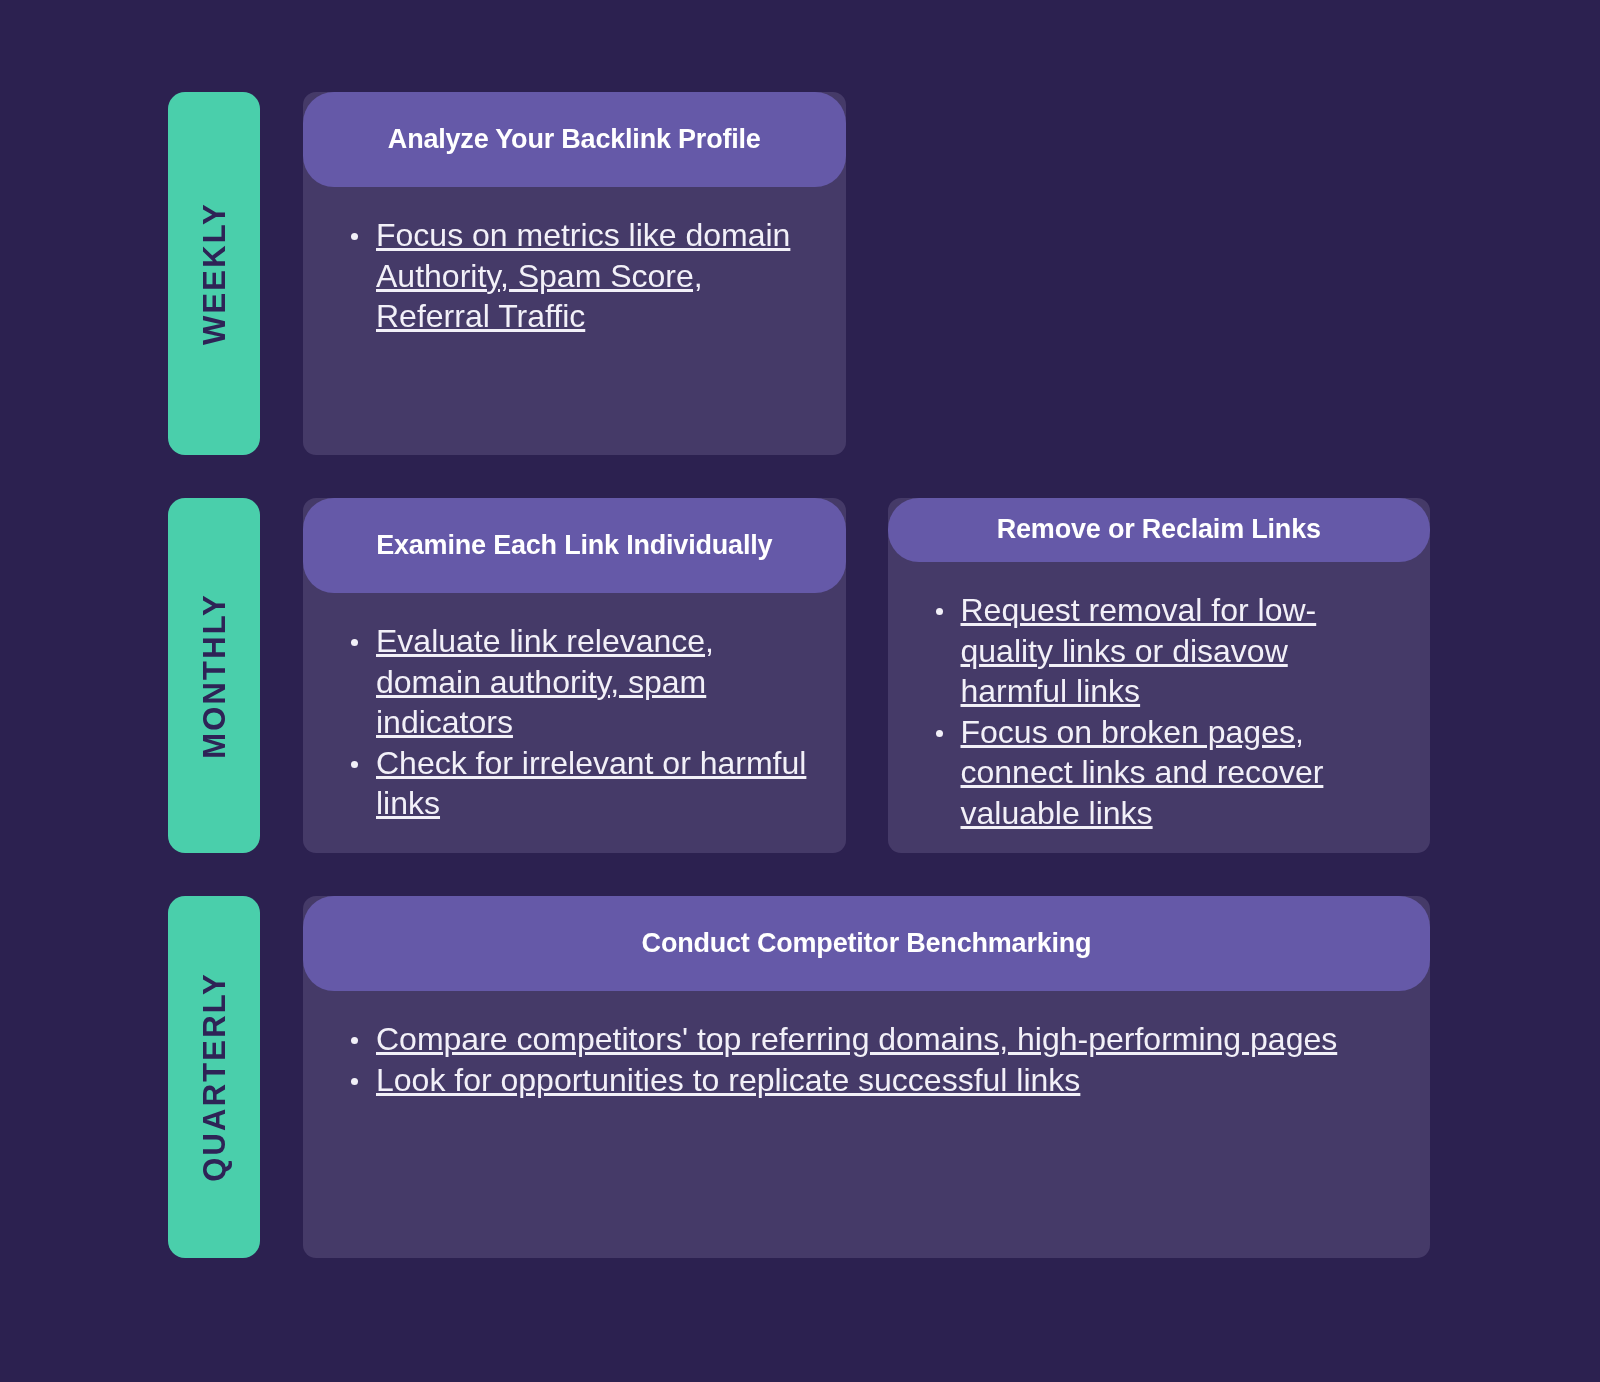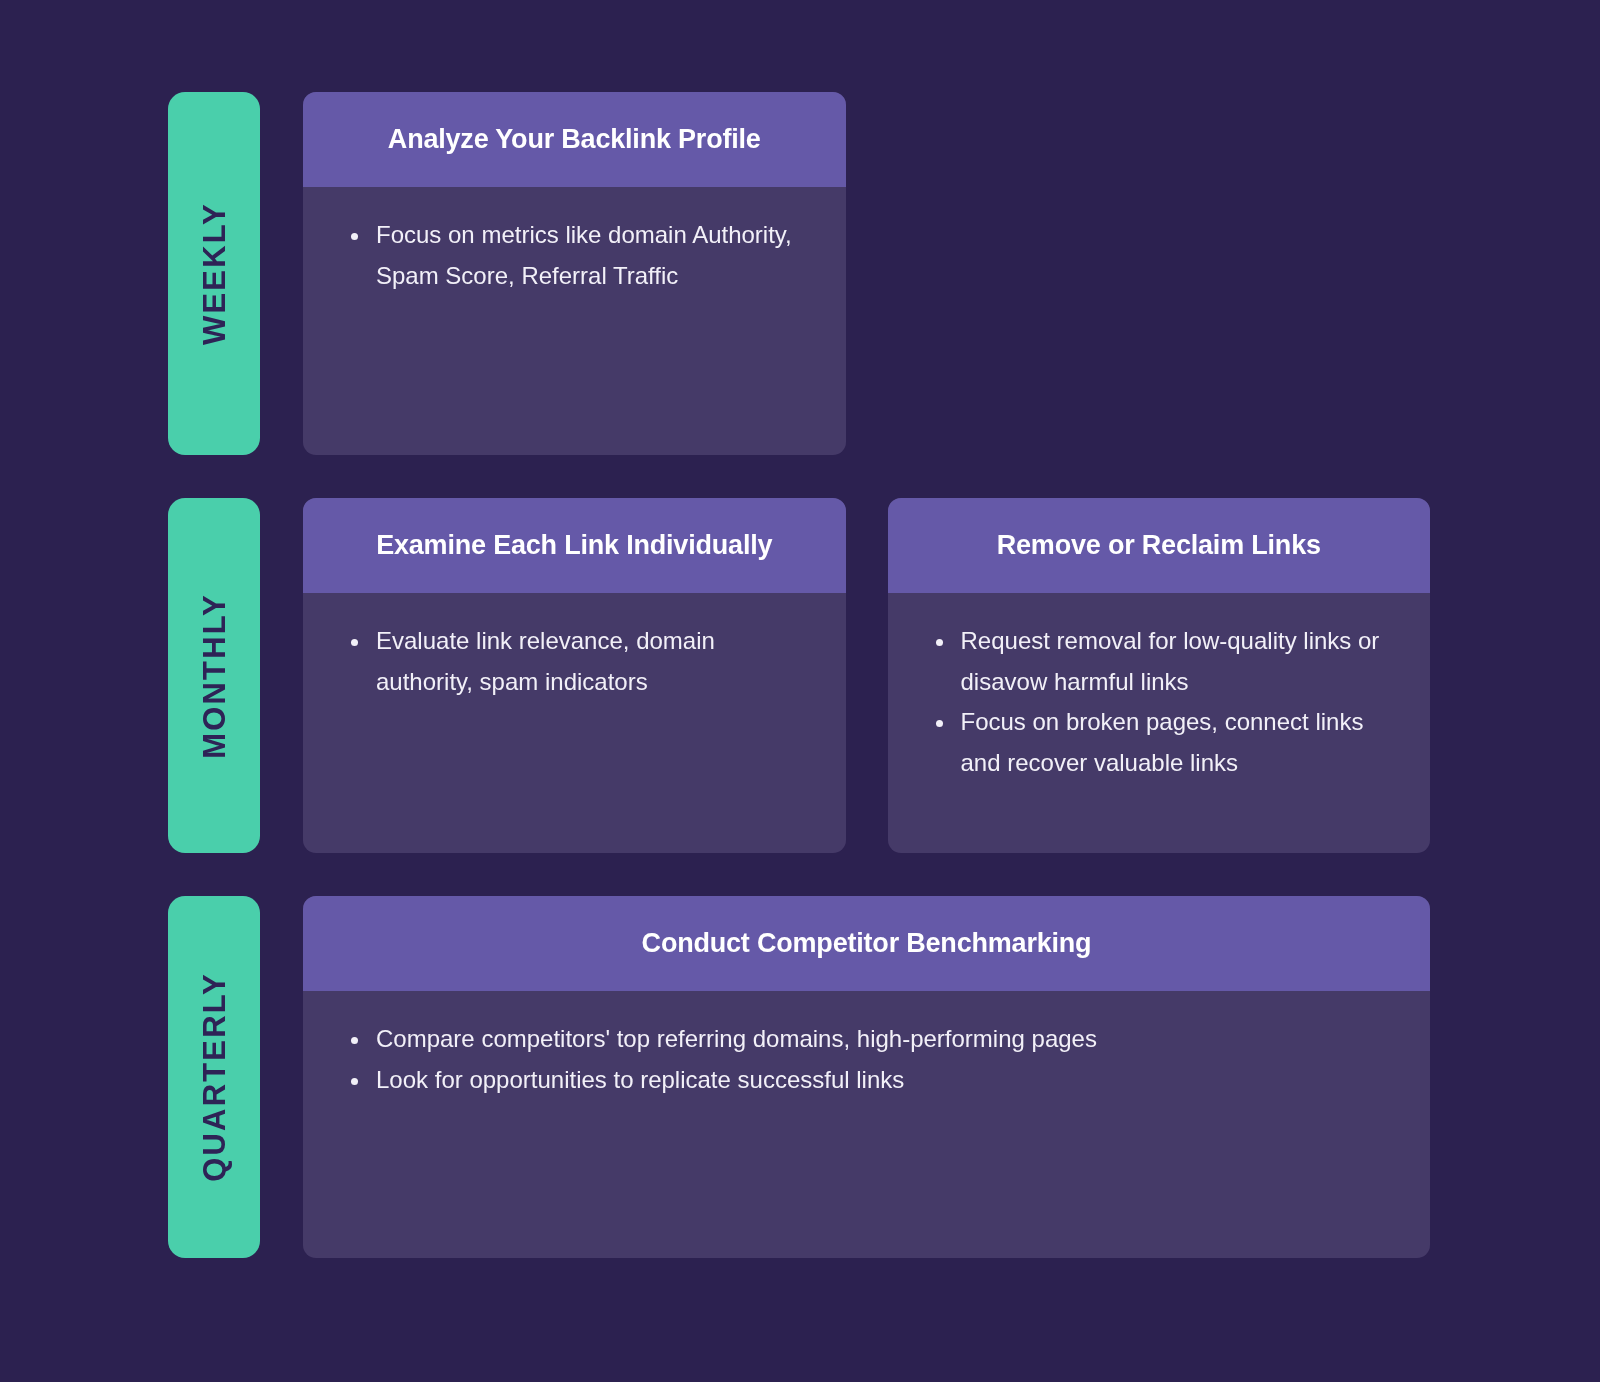--- a/index.html
+++ b/index.html
@@ -77,20 +77,21 @@
   }
 
   .card-header {
     background: #6559A8;
     height: 95px;
     display: flex;
     align-items: center;
     justify-content: center;
     padding: 0 14px;
     box-sizing: border-box;
+    border-radius: 31px;
   }
   .card-title {
     color: #FFFFFF;
     font-size: 27px;
     font-weight: bold;
     text-align: center;
     line-height: 1.15;
     letter-spacing: -0.2px;
   }
 
@@ -100,24 +101,25 @@
     box-sizing: border-box;
   }
   .bullet-list {
     margin: 0;
     padding: 0;
     list-style: none;
   }
   .bullet-item {
     position: relative;
     color: #F2F0F8;
-    font-size: 24px;
+    font-size: 32px;
     line-height: 40.5px;
     padding-left: 31px;
     margin-bottom: 0;
+    text-decoration: underline;
   }
   .bullet-item::before {
     content: "";
     position: absolute;
     left: 6px;
     top: 18px;
     width: 7px;
     height: 7px;
     border-radius: 50%;
     background: #F2F0F8;
@@ -152,20 +154,21 @@
       <span class="period-pill-text">MONTHLY</span>
     </div>
     <div class="cards-area">
       <div class="card">
         <div class="card-header">
           <div class="card-title">Examine Each Link Individually</div>
         </div>
         <div class="card-body">
           <ul class="bullet-list">
             <li class="bullet-item">Evaluate link relevance, domain authority, spam indicators</li>
+            <li class="bullet-item">Check for irrelevant or harmful links</li>
           </ul>
         </div>
       </div>
       <div class="card">
         <div class="card-header">
           <div class="card-title">Remove or Reclaim Links</div>
         </div>
         <div class="card-body">
           <ul class="bullet-list">
             <li class="bullet-item">Request removal for low-quality links or disavow harmful links</li>

